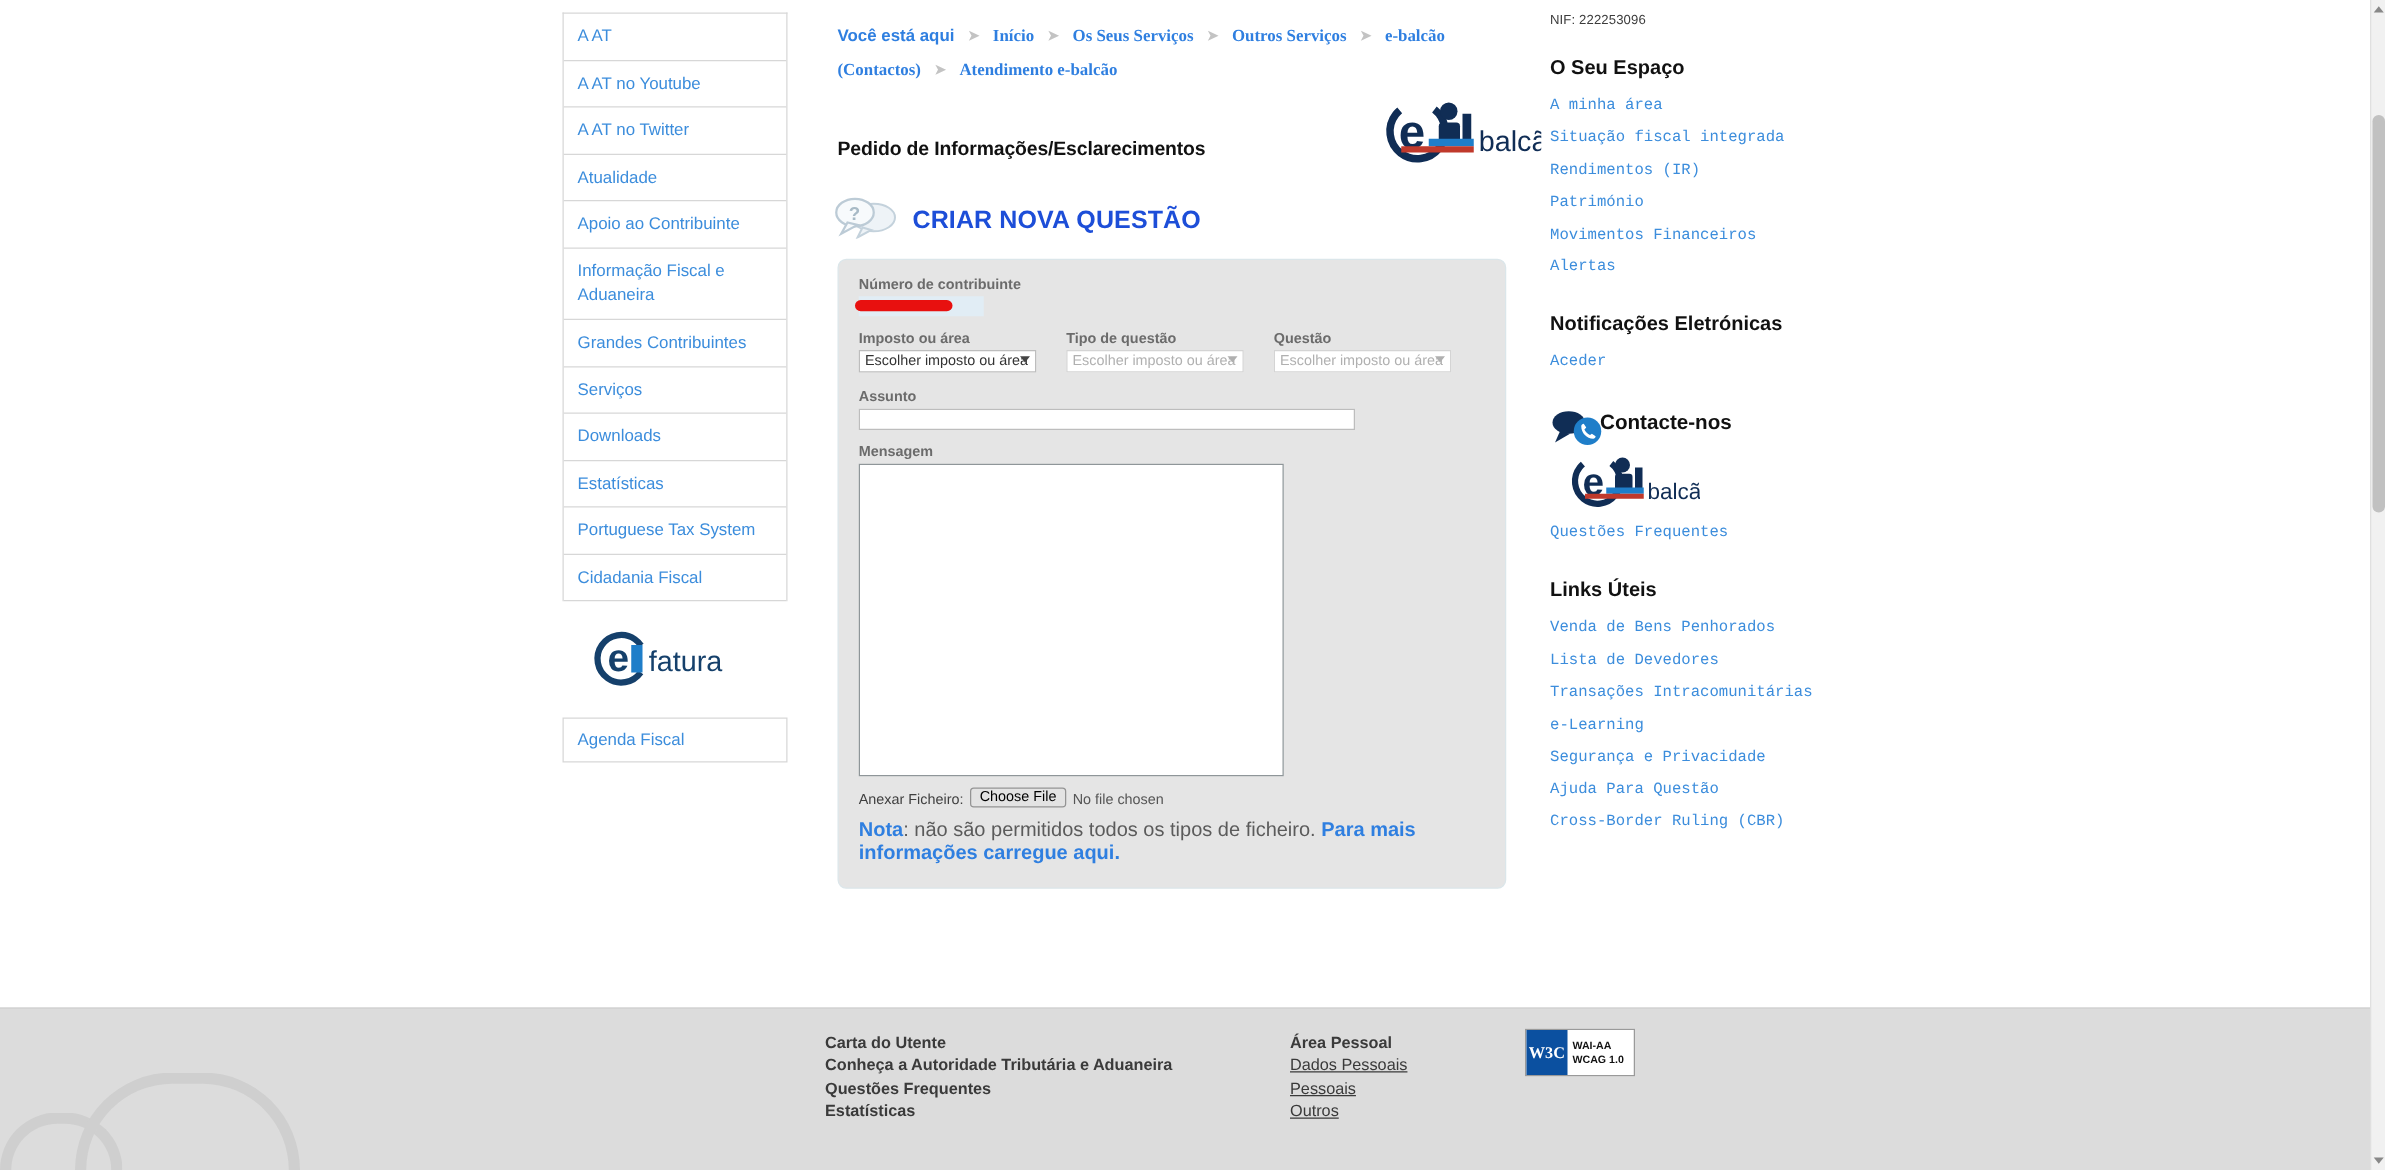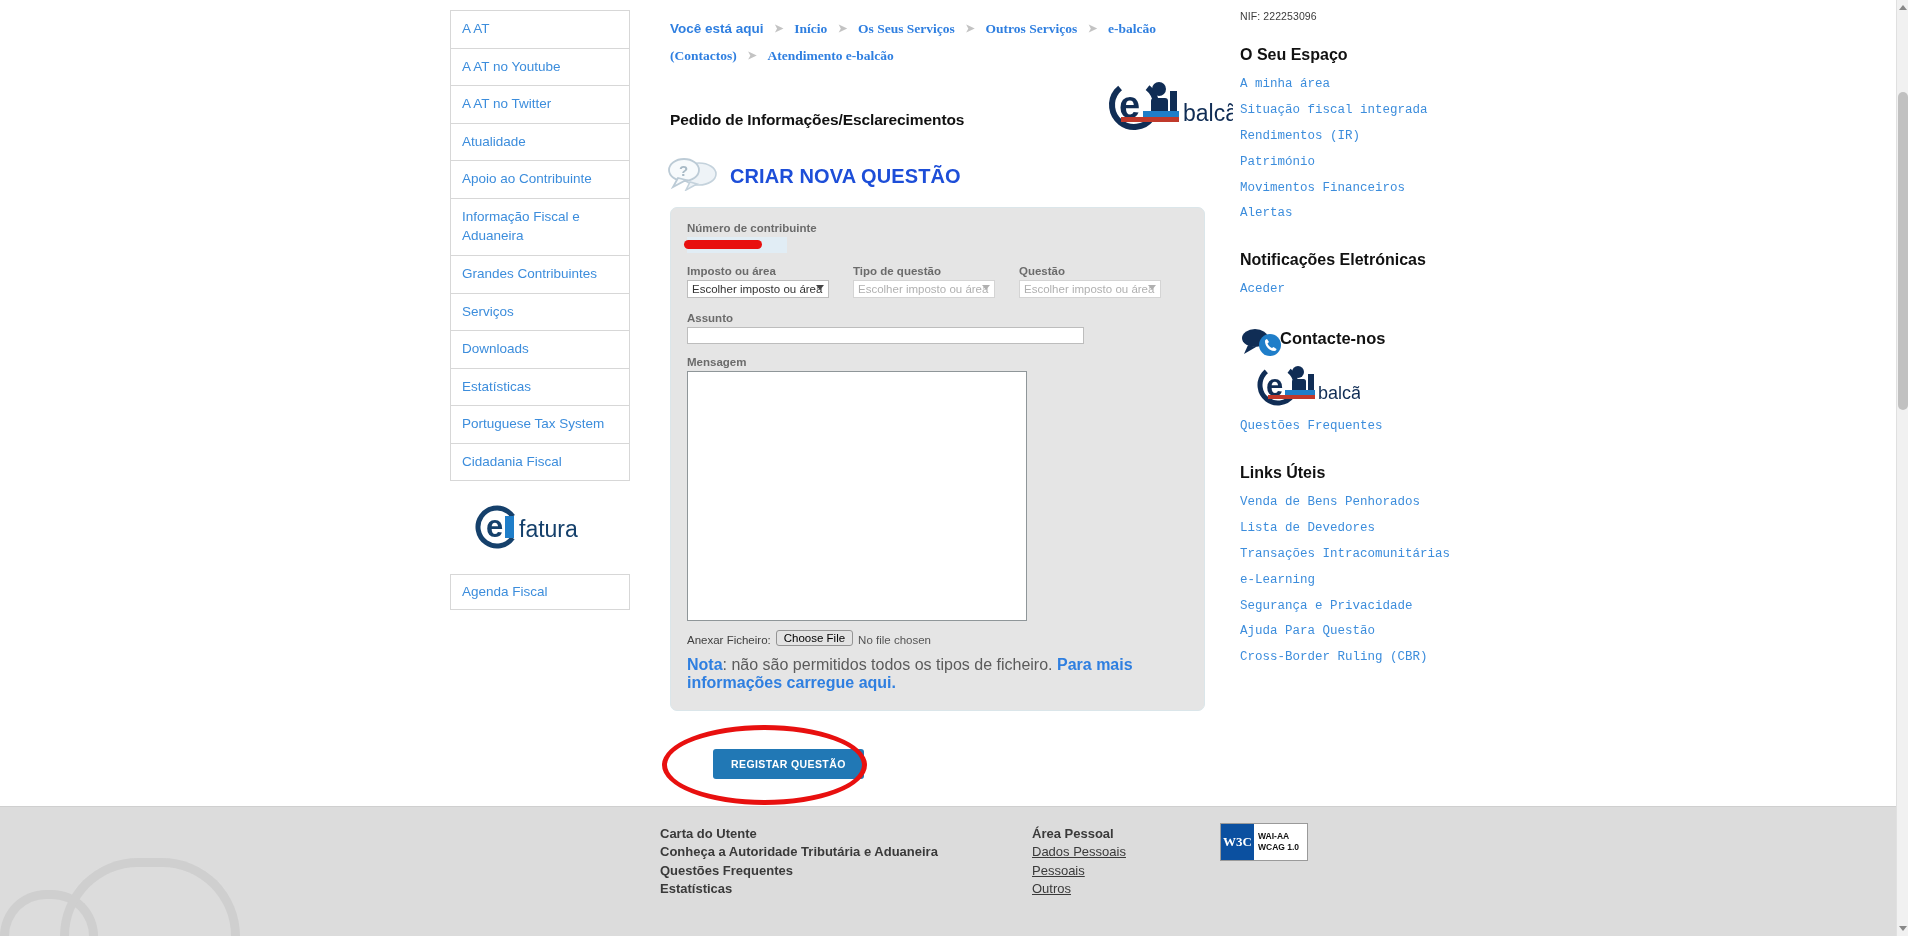--- a/index.html
+++ b/index.html
@@ -328,24 +328,20 @@
         <span class="choose-btn">Choose File</span>
         <span class="nofile">No file chosen</span>
       </div>
 
       <div class="note-row">
         <b>Nota</b><span class="plain">: não são permitidos todos os tipos de ficheiro.</span>
         <a>Para mais informações carregue aqui.</a>
       </div>
     </div>
 
-    <div class="submit-wrap">
-      <button class="submit-btn">REGISTAR QUESTÃO</button>
-      <div class="ellipse-annot"></div>
-    </div>
   </div>
 
   <div id="right">
     <div class="user-nif">NIF: 222253096</div>
 
     <div class="r-head">O Seu Espaço</div>
     <div class="r-link">A minha área</div>
     <div class="r-link">Situação fiscal integrada</div>
     <div class="r-link">Rendimentos (IR)</div>
     <div class="r-link">Património</div>

